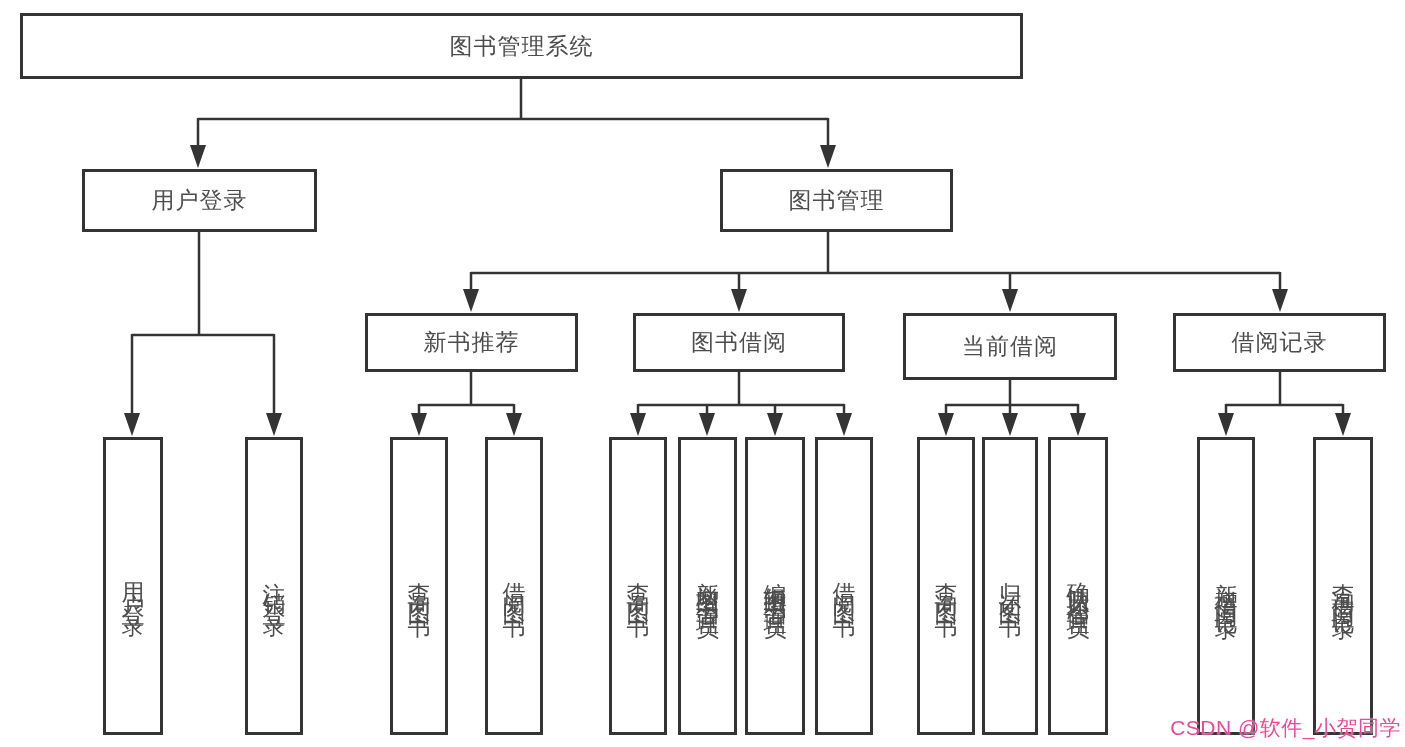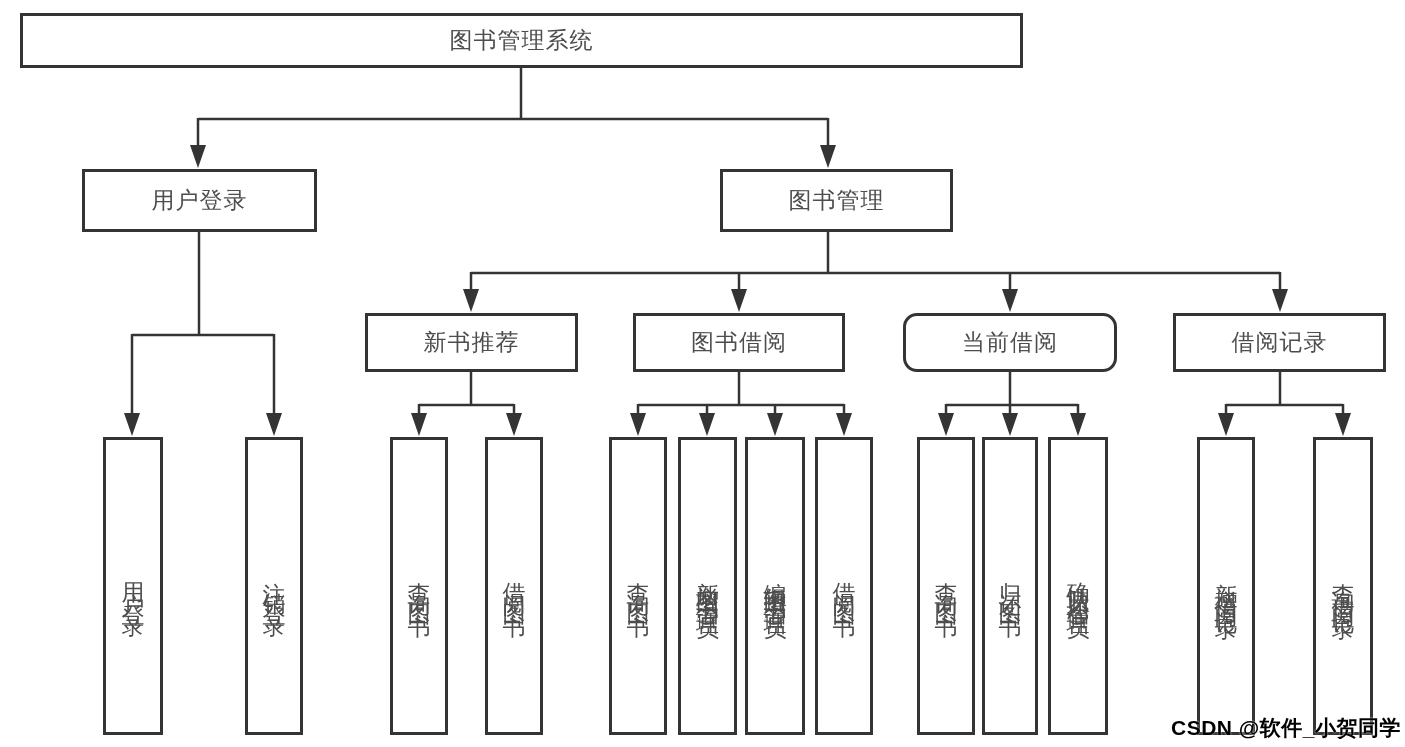--- a/index.html
+++ b/index.html
@@ -36,26 +36,25 @@
     letter-spacing: 11px;
     line-height: 1;
   }
   .box .vtext.sp6 { letter-spacing: 7px; }
   .box .vtext.sp9 { letter-spacing: 5px; }
   .watermark {
     position: absolute;
     top: 714px;
     right: 4px;
     z-index: 2;
-    color: #000000;
+    color: #ec4899;
     font-size: 21px;
     letter-spacing: 0.5px;
     text-shadow: 0 0 2px #ffffff;
     white-space: nowrap;
-    font-weight: bold;
   }
 </style>
 </head>
 <body>
 
 <div id="canvas">
 
   <svg class="connectors" width="1405" height="747" viewBox="0 0 1405 747">
     <g stroke="#343434" stroke-width="2.5" fill="none">
 
@@ -89,38 +88,38 @@
       <polygon points="767,413 783,413 775,436"></polygon>
       <polygon points="836,413 852,413 844,436"></polygon>
       <polygon points="938,413 954,413 946,436"></polygon>
       <polygon points="1002,413 1018,413 1010,436"></polygon>
       <polygon points="1070,413 1086,413 1078,436"></polygon>
       <polygon points="1218,413 1234,413 1226,436"></polygon>
       <polygon points="1335,413 1351,413 1343,436"></polygon>
     </g>
   </svg>
 
-  <div class="box" style="left:20px; top:13px; width:1003px; height:55px;">
+  <div class="box" style="left:20px; top:13px; width:1003px; height:66px;">
     <span>图书管理系统</span>
   </div>
 
   <div class="box" style="left:82px; top:169px; width:235px; height:63px;">
     <span>用户登录</span>
   </div>
   <div class="box" style="left:712px; top:169px; width:233px; height:63px;margin-left:8px;">
     <span>图书管理</span>
   </div>
 
   <div class="box" style="left:365px; top:313px; width:213px; height:59px;">
     <span>新书推荐</span>
   </div>
   <div class="box" style="left:633px; top:313px; width:212px; height:59px;">
     <span>图书借阅</span>
   </div>
-  <div class="box" style="left:903px; top:313px; width:214px; height:59px;border-radius:14px;">
+  <div class="box" style="left:903px; top:313px; width:214px; height:67px;">
     <span>当前借阅</span>
   </div>
   <div class="box" style="left:1173px; top:313px; width:213px; height:59px;">
     <span>借阅记录</span>
   </div>
 
   <div class="box" style="left:103px; top:437px; width:60px; height:298px;">
     <span class="vtext">用户登录</span>
   </div>
   <div class="box" style="left:245px; top:437px; width:58px; height:298px;">

